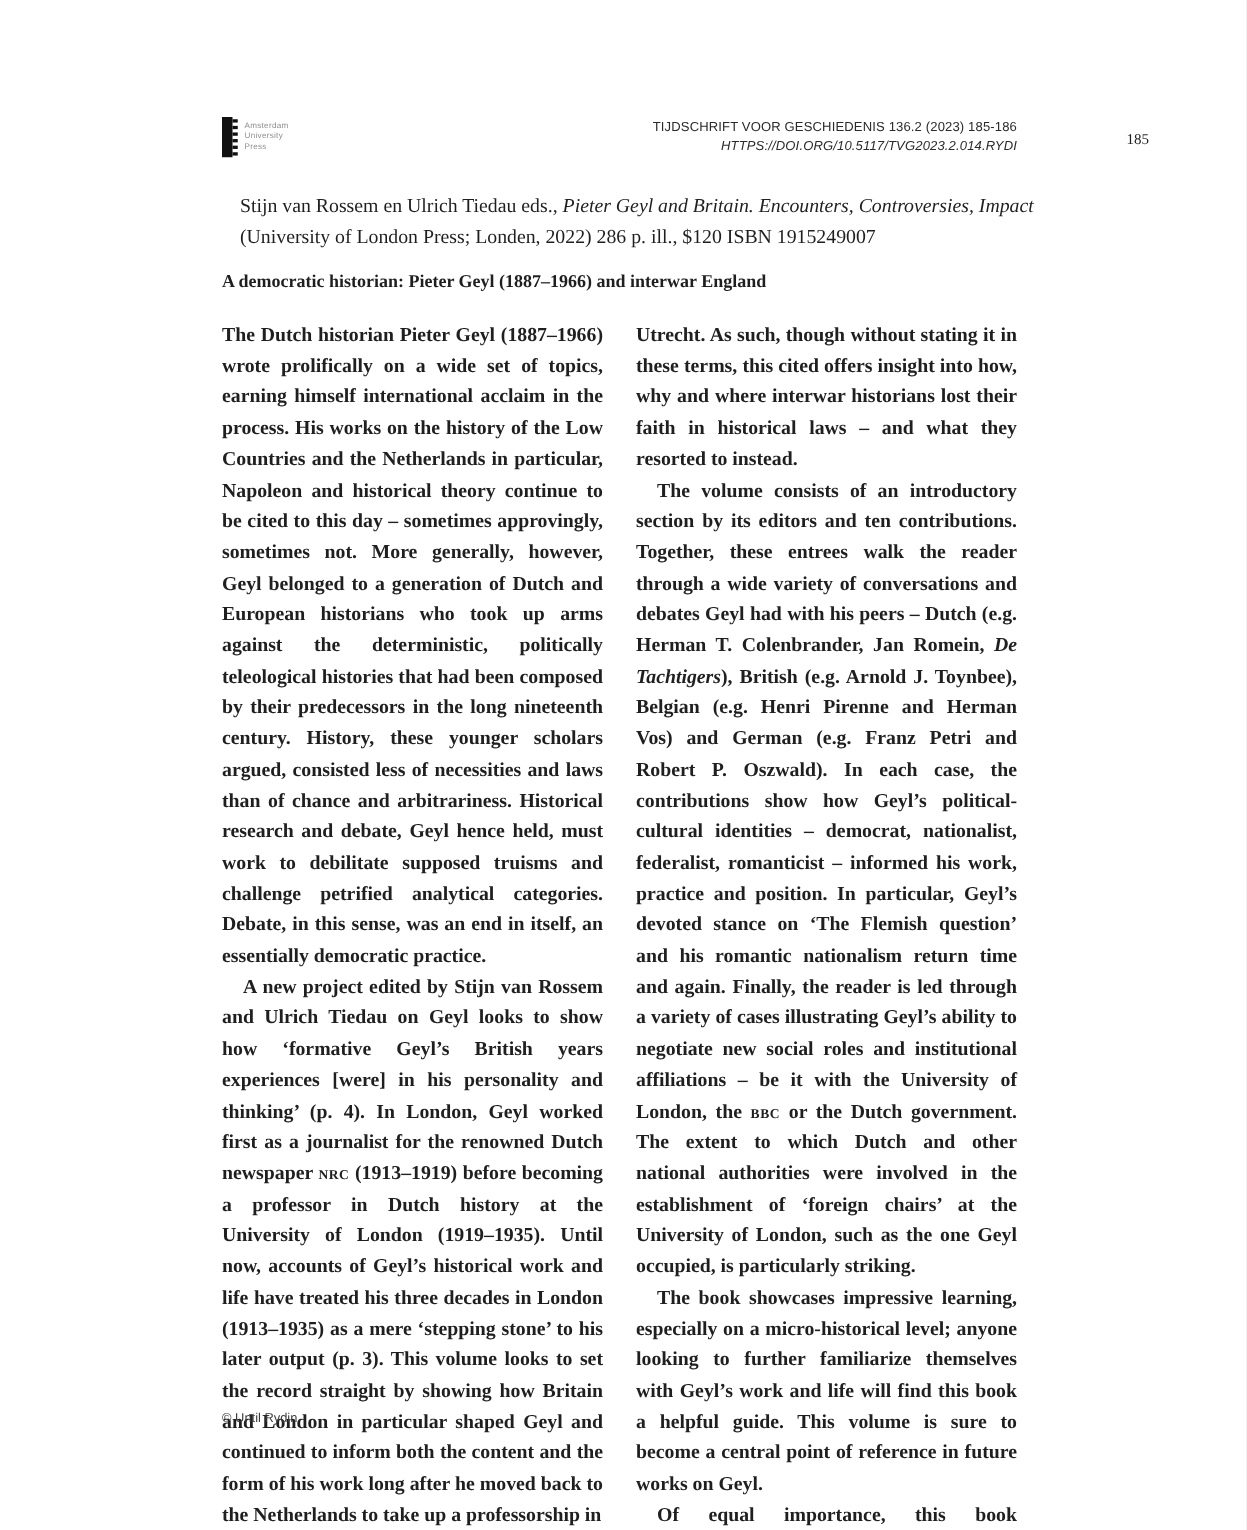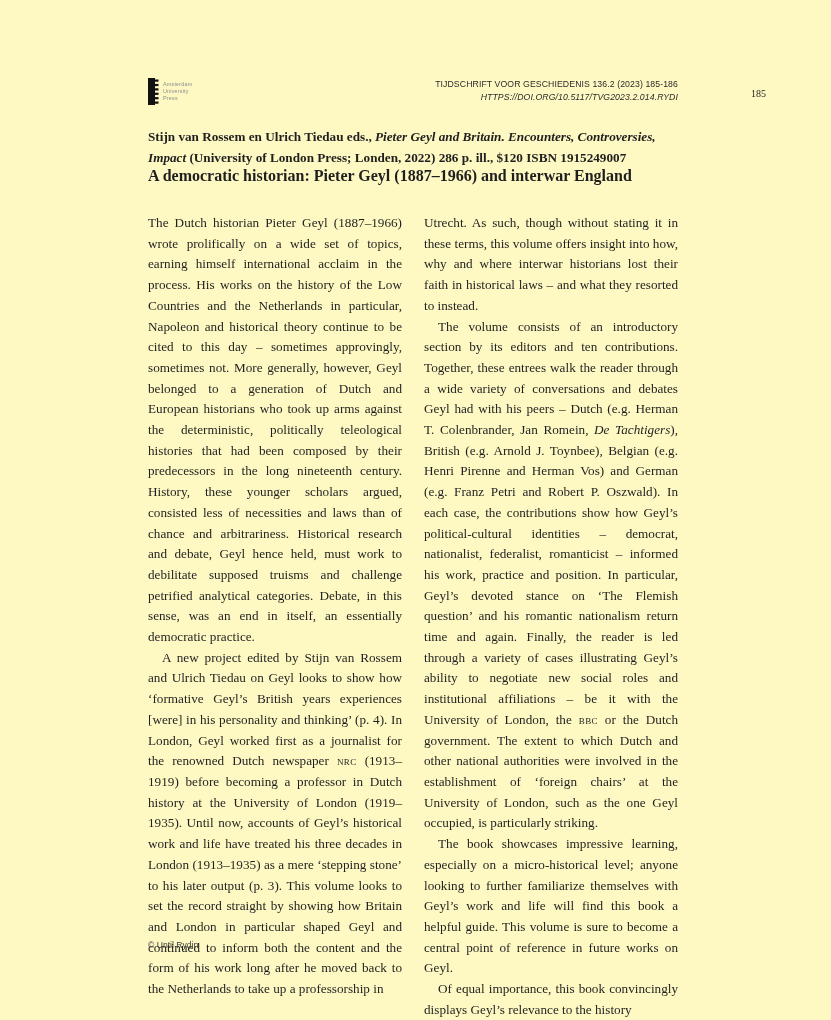--- a/index.html
+++ b/index.html
@@ -2,21 +2,21 @@
 <html lang="en"><head>
 <meta charset="utf-8">
 <style>
   * { margin: 0; padding: 0; box-sizing: border-box; }
   html, body { background: #e8e8e8; }
   .page {
     position: relative;
     width: 831px;
     height: 1020px;
     margin: 0 auto;
-    background: #fef9c3;
+    background: #ffffff;
     color: #1f1f1f;
     font-family: "Liberation Serif", "DejaVu Serif", serif;
     overflow: hidden;
   }
   .content { position: absolute; left: 148px; top: 0; width: 530px; }
 
   
   .header-row {
     position: absolute; top: 78px; left: 0; width: 530px;
     display: flex; justify-content: space-between; align-items: flex-start;
@@ -36,38 +36,39 @@
   }
   .doi-line { font-style: italic; }
   .page-number {
     position: absolute; left: 751px; top: 88px;
     font-size: 10px; color: #1f1f1f;
     font-variant-numeric: oldstyle-nums;
   }
 
   
   .citation {
-    position: absolute; top: 126px; left: 0; width: 530px;
-    font-size: 13.2px; line-height: 21px; font-weight: bold;
+    position: absolute; top: 126px; left: 12px; width: 530px;
+    font-size: 13.2px; line-height: 21px;
   }
   .article-heading {
-    position: absolute; top: 167px; left: 0; width: 530px;
-    font-size: 16px; font-weight: bold; line-height: 17px;
+    position: absolute; top: 179px; left: 0; width: 530px;
+    font-size: 12px; font-weight: bold; line-height: 17px;
   }
 
   
   .columns {
     position: absolute; top: 213px; left: 0; width: 530px;
     display: flex; gap: 22px;
   }
   .col { width: 254px; }
   .body-paragraph {
     font-size: 13.2px; line-height: 20.7px;
     text-align: justify;
     color: #1f1f1f;
+    font-weight: bold;
   }
   .body-paragraph.indent { text-indent: 14px; }
   .seg-italic { font-style: italic; }
   .seg-smallcaps { font-variant: small-caps; letter-spacing: 0.4px; }
 
   
   .footer {
     position: absolute; top: 939px; left: 0; width: 530px;
     font-family: "Liberation Sans", sans-serif;
     font-size: 8.6px; line-height: 13px; color: #3c3c3c;
@@ -105,21 +106,21 @@
     <div class="citation"><span>Stijn van Rossem en Ulrich Tiedau eds., </span><span class="seg-italic">Pieter Geyl and Britain. Encounters, Controversies, Impact</span><span> (University of London Press; Londen, 2022) 286 p. ill., $120 ISBN 1915249007</span></div>
 
     <h1 class="article-heading">A democratic historian: Pieter Geyl (1887–1966) and interwar England</h1>
 
     <div class="columns">
       <div class="col">
           <p class="body-paragraph"><span>The Dutch historian Pieter Geyl (1887–1966) wrote prolifically on a wide set of topics, earning himself international acclaim in the process. His works on the history of the Low Countries and the Netherlands in particular, Napoleon and historical theory continue to be cited to this day – sometimes approvingly, sometimes not. More generally, however, Geyl belonged to a generation of Dutch and European historians who took up arms against the deterministic, politically teleological histories that had been composed by their predecessors in the long nineteenth century. History, these younger scholars argued, consisted less of necessities and laws than of chance and arbitrariness. Historical research and debate, Geyl hence held, must work to debilitate supposed truisms and challenge petrified analytical categories. Debate, in this sense, was an end in itself, an essentially democratic practice.</span></p>
           <p class="body-paragraph indent"><span>A new project edited by Stijn van Rossem and Ulrich Tiedau on Geyl looks to show how ‘formative Geyl’s British years experiences [were] in his personality and thinking’ (p. 4). In London, Geyl worked first as a journalist for the renowned Dutch newspaper </span><span class="seg-smallcaps">nrc</span><span> (1913–1919) before becoming a professor in Dutch history at the University of London (1919–1935). Until now, accounts of Geyl’s historical work and life have treated his three decades in London (1913–1935) as a mere ‘stepping stone’ to his later output (p. 3). This volume looks to set the record straight by showing how Britain and London in particular shaped Geyl and continued to inform both the content and the form of his work long after he moved back to the Netherlands to take up a professorship in</span></p>
         </div>
       <div class="col">
-          <p class="body-paragraph"><span>Utrecht. As such, though without stating it in these terms, this volume offers insight into how, why and where interwar historians lost their faith in historical laws – and what they resorted to instead.</span></p>
+          <p class="body-paragraph"><span>Utrecht. As such, though without stating it in these terms, this cited offers insight into how, why and where interwar historians lost their faith in historical laws – and what they resorted to instead.</span></p>
           <p class="body-paragraph indent"><span>The volume consists of an introductory section by its editors and ten contributions. Together, these entrees walk the reader through a wide variety of conversations and debates Geyl had with his peers – Dutch (e.g. Herman T. Colenbrander, Jan Romein, </span><span class="seg-italic">De Tachtigers</span><span>), British (e.g. Arnold J. Toynbee), Belgian (e.g. Henri Pirenne and Herman Vos) and German (e.g. Franz Petri and Robert P. Oszwald). In each case, the contributions show how Geyl’s political-cultural identities – democrat, nationalist, federalist, romanticist – informed his work, practice and position. In particular, Geyl’s devoted stance on ‘The Flemish question’ and his romantic nationalism return time and again. Finally, the reader is led through a variety of cases illustrating Geyl’s ability to negotiate new social roles and institutional affiliations – be it with the University of London, the </span><span class="seg-smallcaps">bbc</span><span> or the Dutch government. The extent to which Dutch and other national authorities were involved in the establishment of ‘foreign chairs’ at the University of London, such as the one Geyl occupied, is particularly striking.</span></p>
           <p class="body-paragraph indent"><span>The book showcases impressive learning, especially on a micro-historical level; anyone looking to further familiarize themselves with Geyl’s work and life will find this book a helpful guide. This volume is sure to become a central point of reference in future works on Geyl.</span></p>
           <p class="body-paragraph indent"><span>Of equal importance, this book convincingly displays Geyl’s relevance to the history</span></p>
         </div>
     </div>
 
     <div class="footer">
       <div>© Until Rydin</div>
     </div>
 

